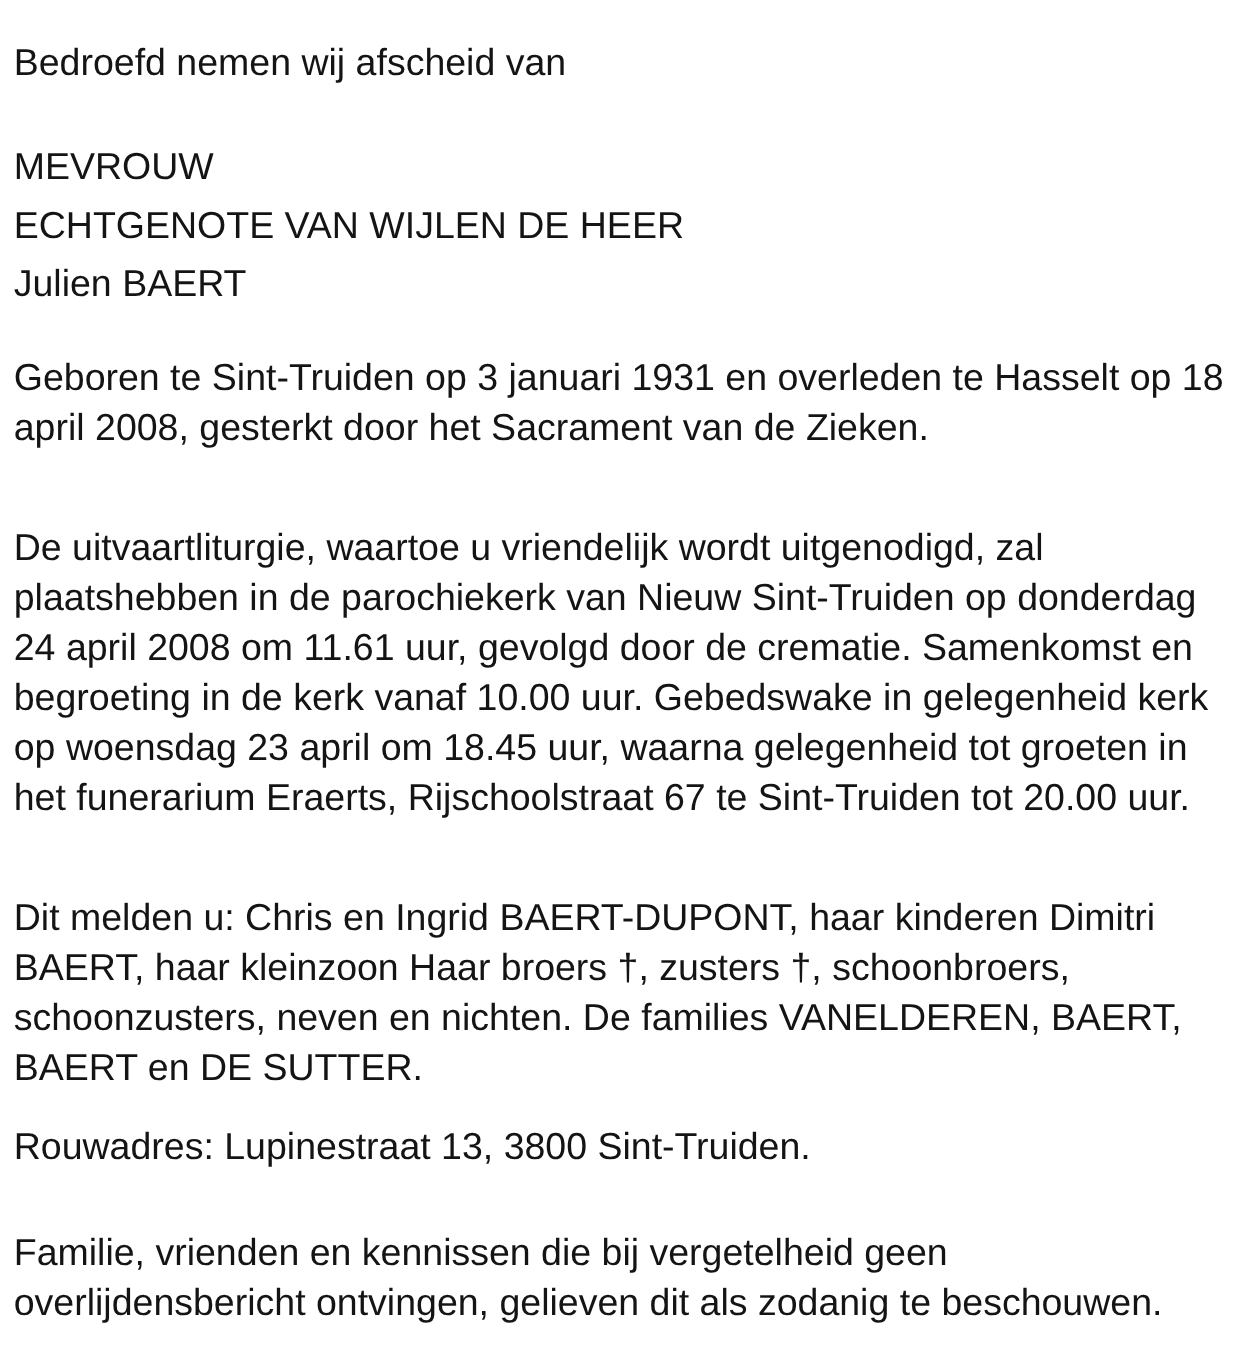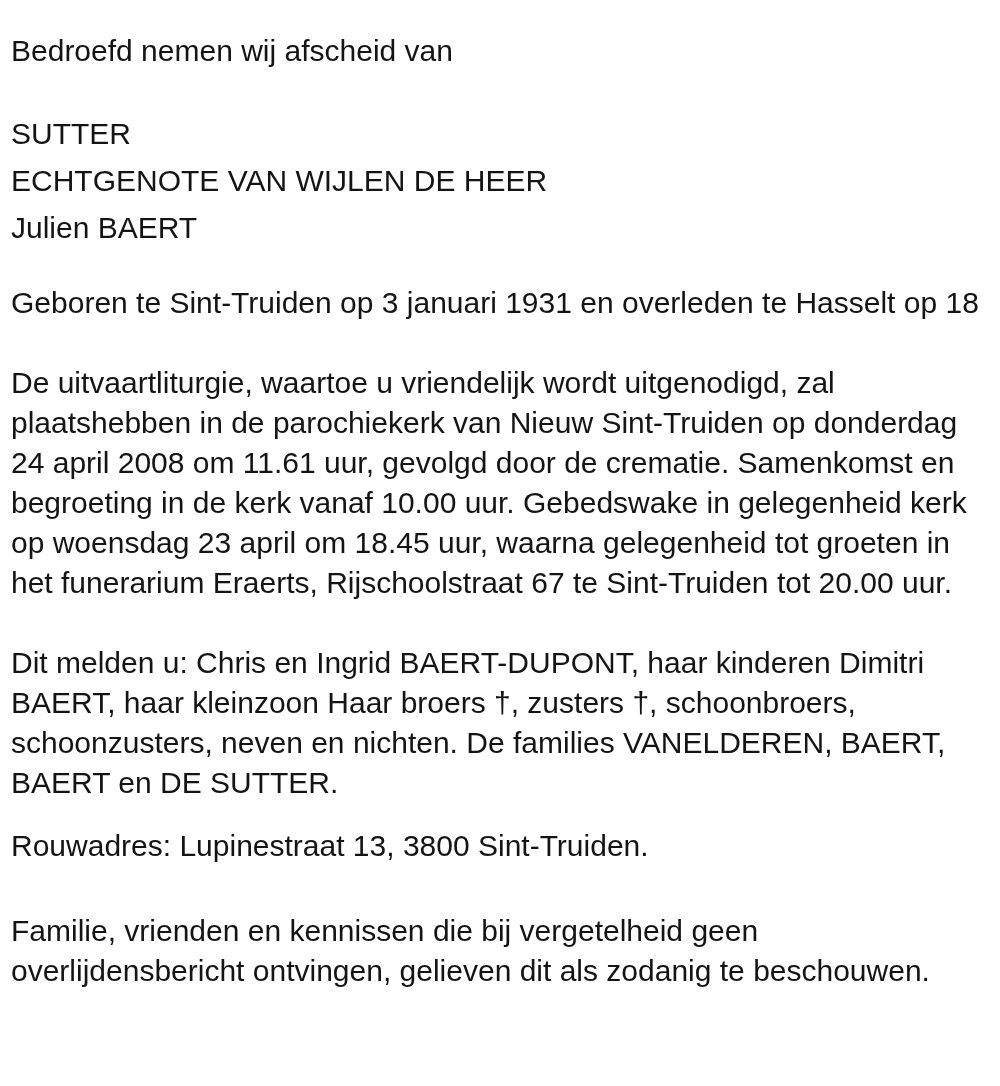--- a/index.html
+++ b/index.html
@@ -26,47 +26,48 @@
     margin-top: 39px;
   }
   .deceased-block .hline {
     line-height: 47px;
     white-space: nowrap;
   }
   .deceased-name {
     font-weight: 700;
   }
   .para {
-    margin-top: 40px;
+    margin-top: 56px;
   }
   .para-life-dates {
     margin-top: 32px;
   }
   .para-mourning-address {
     margin-top: 23px;
   }
   .para-closing {
     margin-top: 45px;
   }
 </style>
 </head>
 <body>
 
 <main>
 
   <p class="line">Bedroefd nemen wij afscheid van</p>
 
   <header class="deceased-block">
-    <div class="hline">SUTTER</div>
+    <div class="hline">MEVROUW</div>
     <div class="hline">ECHTGENOTE VAN WIJLEN DE HEER</div>
     <div class="hline">Julien BAERT</div>
   </header>
 
   <section class="para para-life-dates">
     <div class="line">Geboren te Sint-Truiden op 3 januari 1931 en overleden te Hasselt op 18</div>
+    <div class="line">april 2008, gesterkt door het Sacrament van de Zieken.</div>
   </section>
 
   <section class="para">
     <div class="line">De uitvaartliturgie, waartoe u vriendelijk wordt uitgenodigd, zal</div>
     <div class="line">plaatshebben in de parochiekerk van Nieuw Sint-Truiden op donderdag</div>
     <div class="line">24 april 2008 om 11.61 uur, gevolgd door de crematie. Samenkomst en</div>
     <div class="line">begroeting in de kerk vanaf 10.00 uur. Gebedswake in gelegenheid kerk</div>
     <div class="line">op woensdag 23 april om 18.45 uur, waarna gelegenheid tot groeten in</div>
     <div class="line">het funerarium Eraerts, Rijschoolstraat 67 te Sint-Truiden tot 20.00 uur.</div>
   </section>

